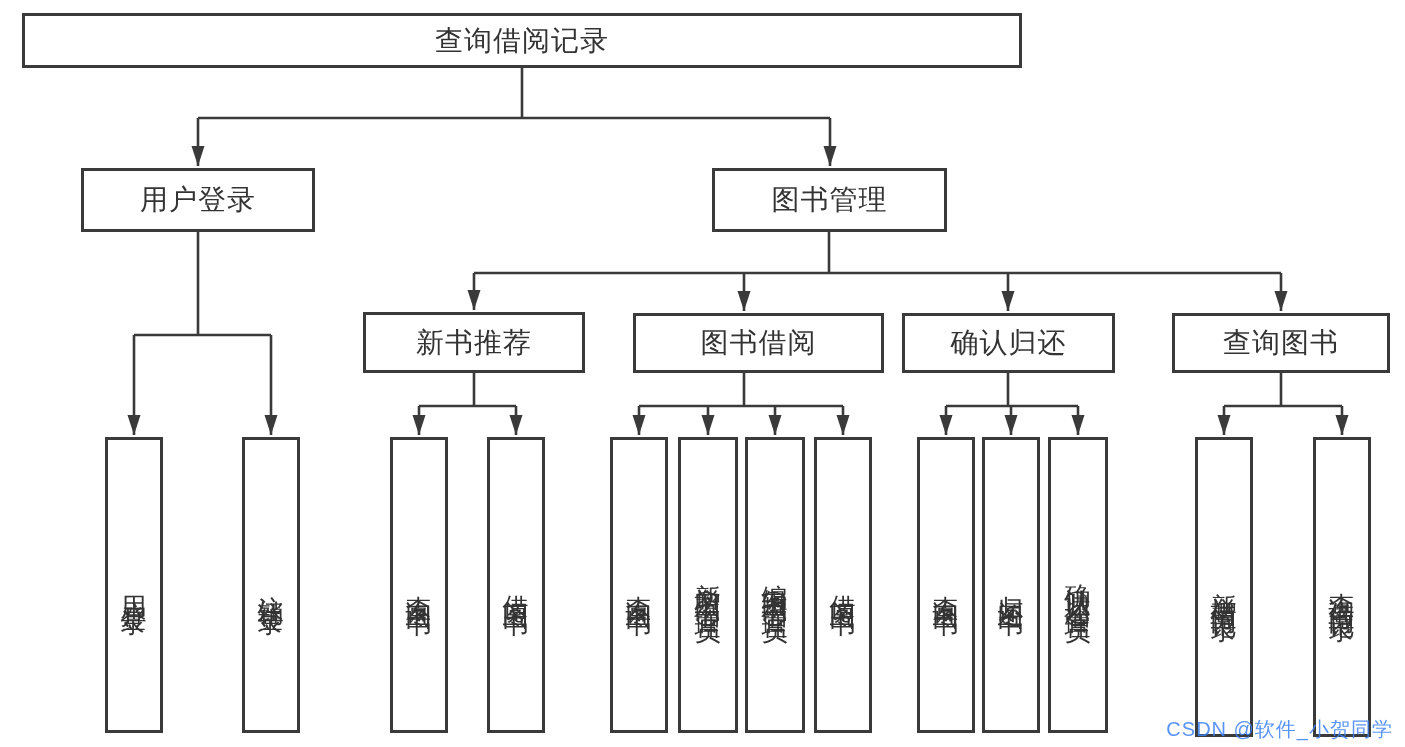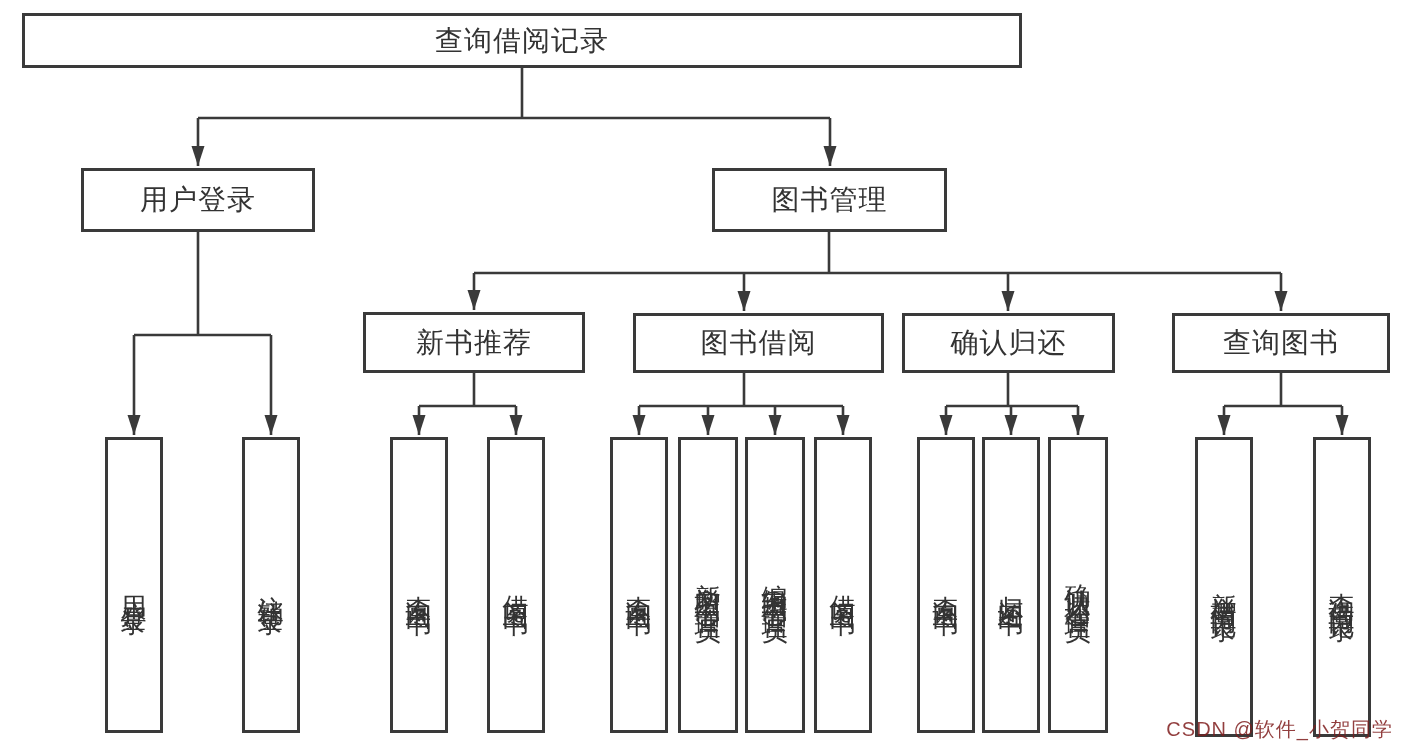--- a/index.html
+++ b/index.html
@@ -13,21 +13,21 @@
     border:3px solid #3a3a3a;color:#333333;z-index:2;
     display:flex;align-items:center;justify-content:center;
   }
   .hbox{font-size:28px;letter-spacing:1px;white-space:nowrap;}
   .vbox .vlabel{
     writing-mode:vertical-rl;text-orientation:mixed;
     font-size:26px;line-height:1;letter-spacing:5px;white-space:nowrap;color:#333333;
   }
   .watermark{
     position:absolute;right:12px;bottom:4px;z-index:3;
-    font-size:20px;color:#7f1d1d;letter-spacing:1px;opacity:0.85;white-space:nowrap;
+    font-size:20px;color:#3b82f6;letter-spacing:1px;opacity:0.85;white-space:nowrap;
   }
 </style>
 </head>
 <body>
 
 <div class="canvas">
 
   <svg class="wires" width="1405" height="747" viewBox="0 0 1405 747">
     <defs>
       <marker id="arrow" markerUnits="userSpaceOnUse" markerWidth="22" markerHeight="16" refX="20" refY="8" orient="auto">

